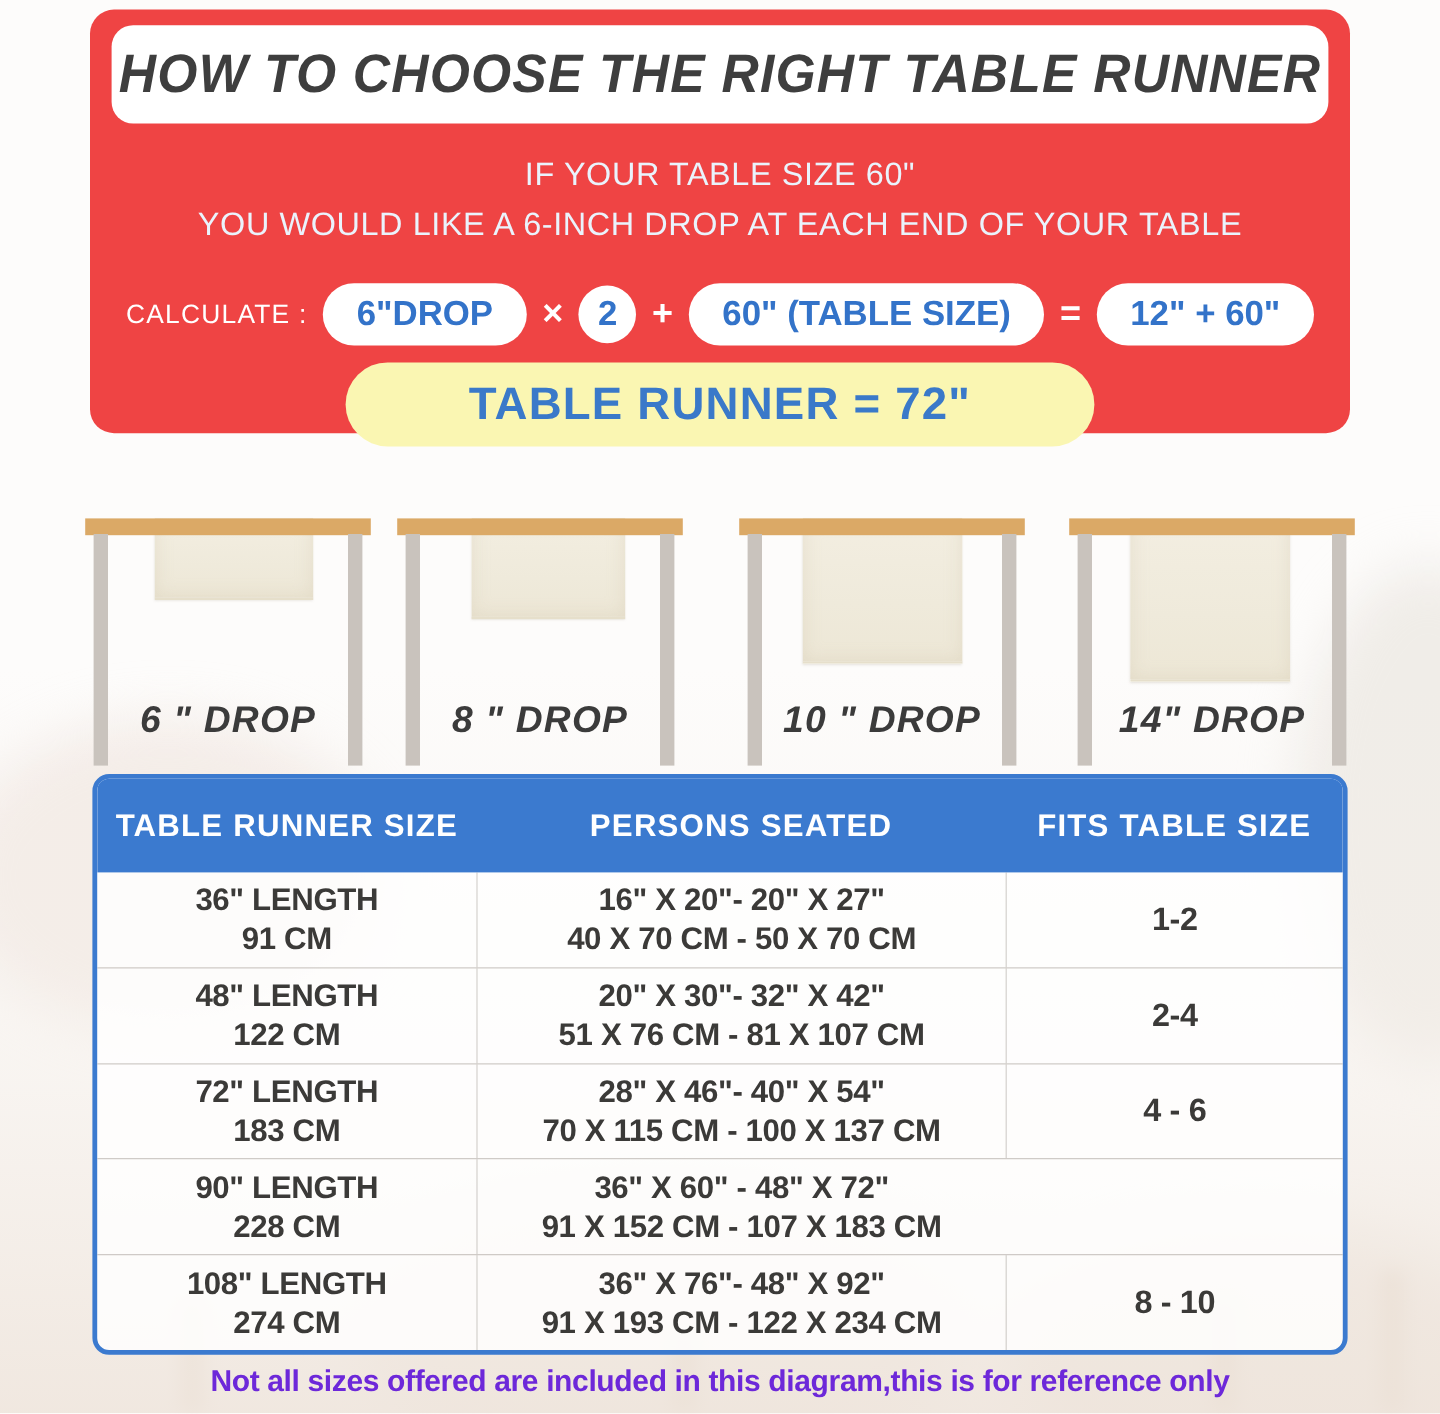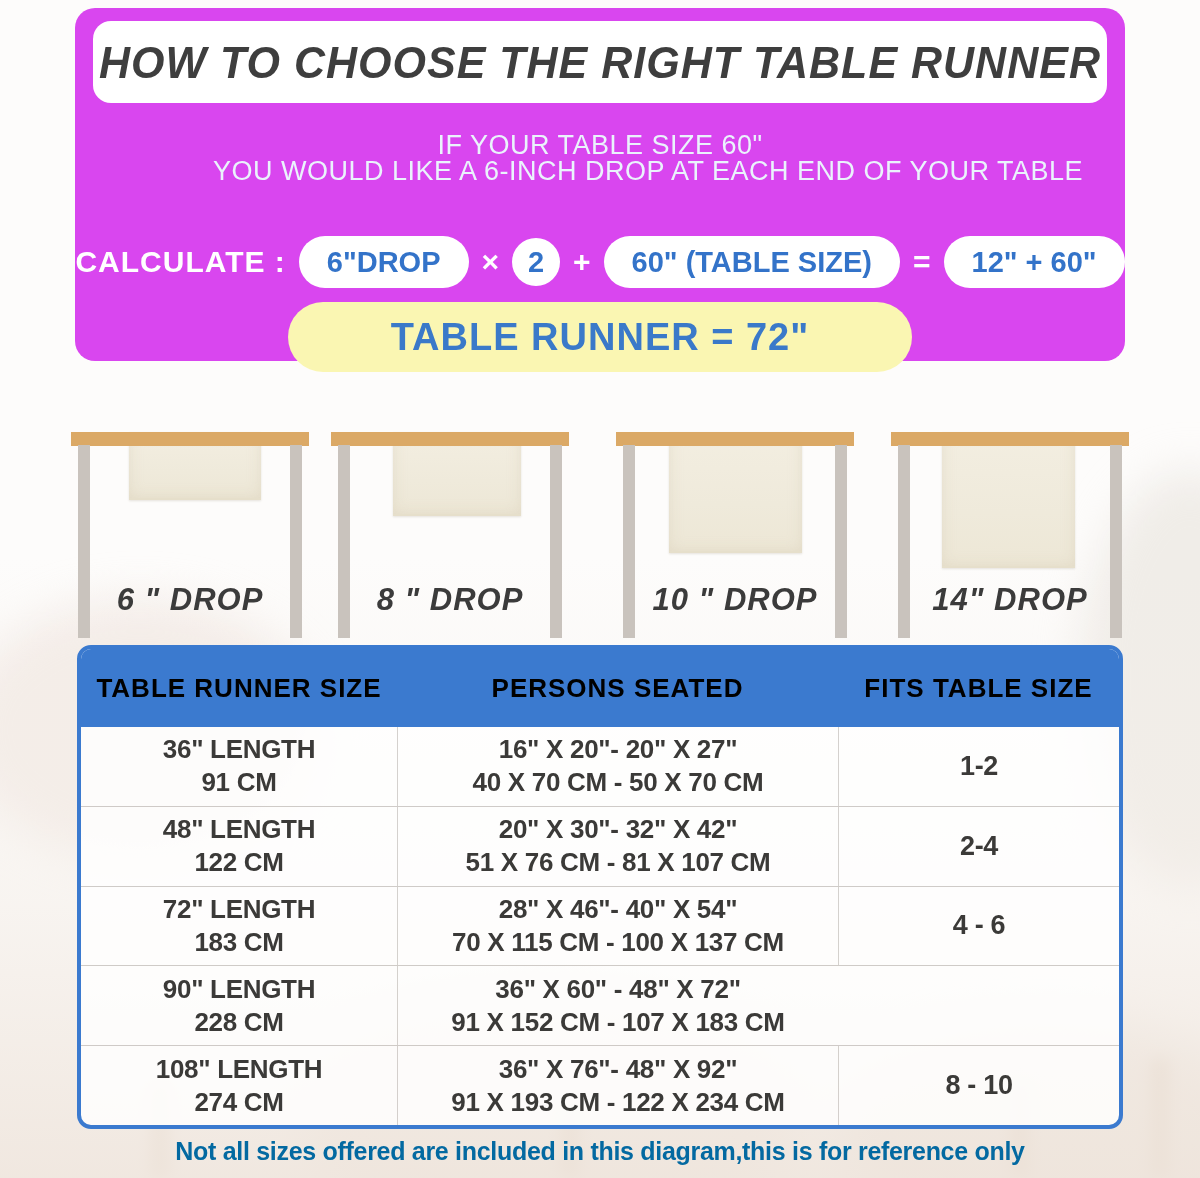--- a/index.html
+++ b/index.html
@@ -26,44 +26,44 @@
   .blob.b4 { left: 840px; top: 1020px; width: 420px; height: 220px; background: rgba(230,217,205,0.5); }
   .chair-leg { position: absolute; bottom: 0; width: 20px; height: 95px; background: rgba(203,178,148,0.35); filter: blur(7px); border-radius: 6px; }
   .chair-leg.c1 { left: 150px; }
   .chair-leg.c2 { left: 560px; height: 70px; }
   .chair-leg.c3 { left: 1010px; }
   .chair-leg.c4 { left: 1150px; height: 120px; }
 
   
   .header-box {
     position: absolute; left: 75px; top: 8px; width: 1050px; height: 353px;
-    background: #d946ef; border-radius: 20px; z-index: 2;
+    background: #ef4444; border-radius: 20px; z-index: 2;
   }
   .title-banner {
     position: absolute; left: 18px; top: 13px; width: 1014px; height: 82px;
     background: #ffffff; border-radius: 18px;
     display: flex; align-items: center; justify-content: center;
   }
   .title-banner h1 {
     font-size: 43px; font-weight: 700; font-style: italic;
     letter-spacing: 1px; color: #3E3E3E; white-space: nowrap;
     transform: scaleY(1.05);
   }
   .sub-line {
     position: absolute; left: 0; width: 100%; text-align: center;
     color: #EAF3FC; font-size: 27px; letter-spacing: 0.5px; font-weight: 400;
   }
   .sub-line.l1 { top: 122px; }
-  .sub-line.l2 { top: 148px; margin-left: 48px; }
+  .sub-line.l2 { top: 164px; }
 
   .calc-row {
     position: absolute; left: 0; top: 228px; width: 100%; height: 52px;
     display: flex; align-items: center; justify-content: center; gap: 13px;
   }
-  .calc-label { color: #ffffff; font-weight: 700; font-size: 30px; letter-spacing: 1px; }
+  .calc-label { color: #ffffff; font-weight: 400; font-size: 22px; letter-spacing: 1px; }
   .op { color: #ffffff; font-weight: 700; font-size: 30px; }
   .pill {
     background: #ffffff; color: #3373C9; font-weight: 700; font-size: 29px;
     height: 52px; border-radius: 28px; padding: 0 28px;
     display: flex; align-items: center; justify-content: center; white-space: nowrap;
   }
   .pill.circle { width: 48px; height: 48px; padding: 0; border-radius: 50%; }
 
   .result-pill {
     position: absolute; left: 213px; top: 294px; width: 624px; height: 70px;
@@ -107,37 +107,37 @@
     border: 4px solid #3B7ACF; border-radius: 14px; overflow: hidden;
     background: rgba(255,255,255,0.82); z-index: 2;
     display: flex; flex-direction: column;
   }
   .thead {
     height: 78px; flex: none; background: #3B7ACF;
     display: grid; grid-template-columns: 316px 441px 1fr;
   }
   .th {
     display: flex; align-items: center; justify-content: center;
-    color: #000000; font-weight: 700; font-size: 26px; letter-spacing: 1px;
+    color: #ffffff; font-weight: 700; font-size: 26px; letter-spacing: 1px;
   }
   .tbody { flex: 1; display: flex; flex-direction: column; }
   .tr { flex: 1; display: grid; grid-template-columns: 316px 441px 1fr; }
   .tr + .tr { border-top: 1px solid rgba(150,143,136,0.45); }
   .td {
     display: flex; flex-direction: column; align-items: center; justify-content: center;
     color: #3B3A38; font-weight: 700; font-size: 26px; line-height: 33px;
     letter-spacing: -0.3px; text-align: center;
   }
   .td + .td { border-left: 1px solid rgba(150,143,136,0.40); }
   .td.persons { font-size: 27px; }
 
   
   .footer-note {
     position: absolute; left: 0; top: 1137px; width: 100%; text-align: center;
-    font-size: 25px; font-weight: 700; color: #0369a1; letter-spacing: -0.3px; z-index: 2;
+    font-size: 25px; font-weight: 700; color: #6d28d9; letter-spacing: -0.3px; z-index: 2;
   }
 </style>
 </head>
 <body>
 
 <div class="stage">
 
   <div class="bg-decor">
     <div class="blob b1"></div>
     <div class="blob b2"></div>

